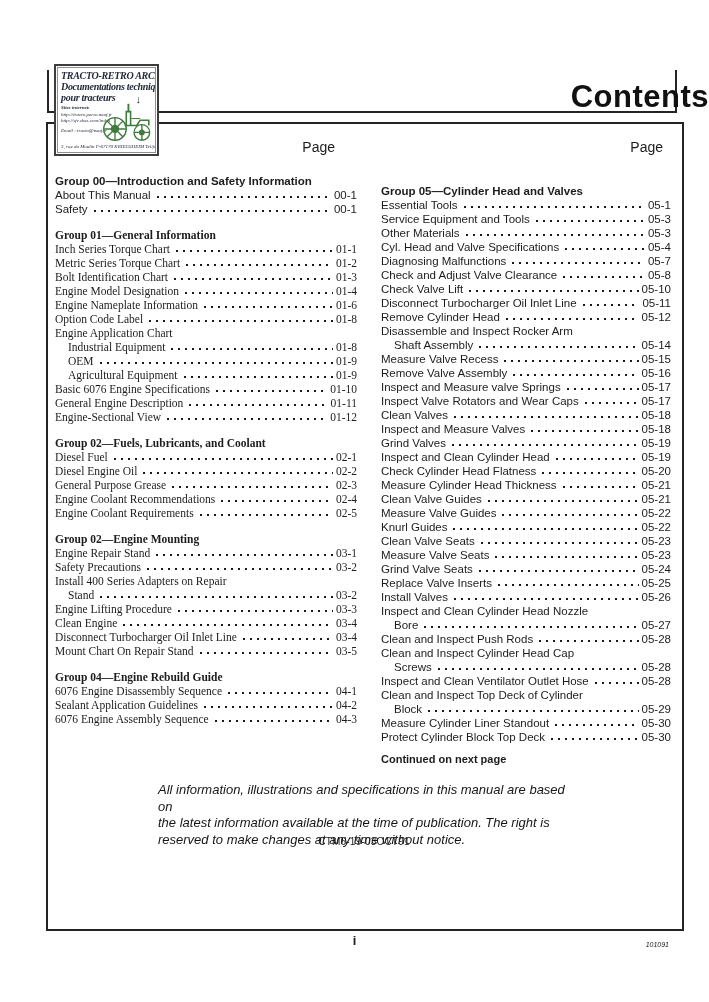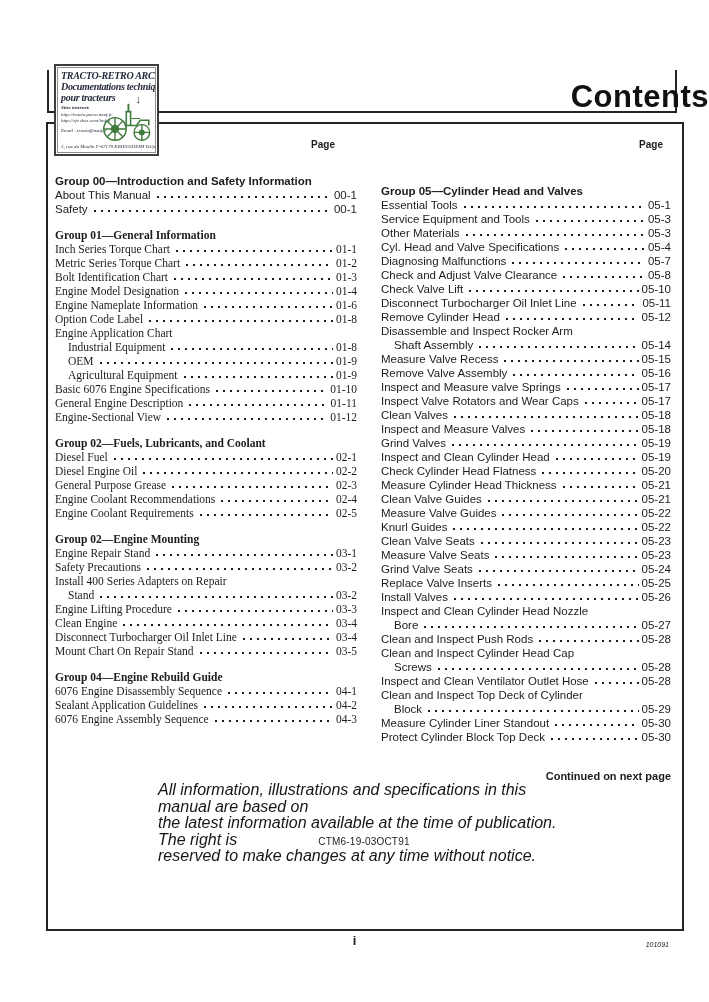--- a/index.html
+++ b/index.html
@@ -11,21 +11,21 @@
   }
   
   .stub-left  { position:absolute; left:47px;  top:70px;  width:2px; height:43px; background:#242424; }
   .stub-right { position:absolute; left:675px; top:70px;  width:2px; height:43px; background:#242424; }
   .rule-top   { position:absolute; left:47px;  top:111px; width:630px; height:2px; background:#242424; }
   .content-box{ position:absolute; left:46px;  top:122px; width:638px; height:809px;
                 border:2px solid #242424; }
   .page-title { position:absolute; left:0; top:79px; width:709px; text-align:right;
                 font-size:31px; font-weight:bold; letter-spacing:0.5px; color:#111; }
   .page-label { position:absolute; top:139px; width:85px; text-align:right;
-                font-size:10px; font-weight:bold; }
+                font-size:14px; font-weight:normal; }
   .page-label.left  { left:250px; }
   .page-label.right { left:578px; }
 
   
   .stamp { position:absolute; left:54px; top:64px; width:105px; height:92px;
            background:#fff; border:2px solid #3d3d3d; z-index:5; }
   .stamp-inner { position:absolute; inset:1px; border:1px solid #8f8f8f; padding:2px 3px;
                  color:#232a3a; overflow:hidden; }
   .stamp-title { font-family:"Liberation Serif", serif; font-style:italic; font-weight:bold;
                  font-size:10px; line-height:11px; letter-spacing:-0.3px; white-space:nowrap; }
@@ -44,25 +44,25 @@
   .col.right { left:381px; top:184px; width:290px; }
   .toc-group + .toc-group { margin-top:12px;font-family:Liberation Serif, serif; }
   .group-title { font-weight:bold; }
   .toc-entry { display:flex; align-items:baseline; }
   .toc-entry.indent { padding-left:13px; }
   .entry-label { white-space:nowrap; }
   .leader { flex:1 1 auto; min-width:10px; height:4px; margin:0 3px 0 5px;
             background-image:radial-gradient(circle at 2px 2px, #1b1b1b 1.05px, rgba(0,0,0,0) 1.5px);
             background-size:7px 4px; background-repeat:repeat-x; }
   .entry-page { white-space:nowrap; }
-  .continued { margin-top:25px; text-align:right; font-weight:bold; font-size:11px; }
+  .continued { margin-top:8px; text-align:left; font-weight:bold; font-size:11px; }
 
   
   .notice { position:absolute; left:158px; top:782px; width:412px;
-            font-style:italic; font-size:16px; line-height:16.5px; color:#161616; }
+            font-style:italic; font-size:13px; line-height:16.5px; color:#161616; }
   .pub-code { position:absolute; left:158px; top:836px; width:412px; text-align:center;
               font-size:10px; letter-spacing:0.2px; }
   .folio { position:absolute; left:0; top:933px; width:709px; text-align:center;
            font-size:13px; font-weight:bold; }
   .print-code { position:absolute; right:40px; top:941px; font-size:7px; font-style:italic; }
 </style>
 </head>
 <body>
 
 <div class="page">

